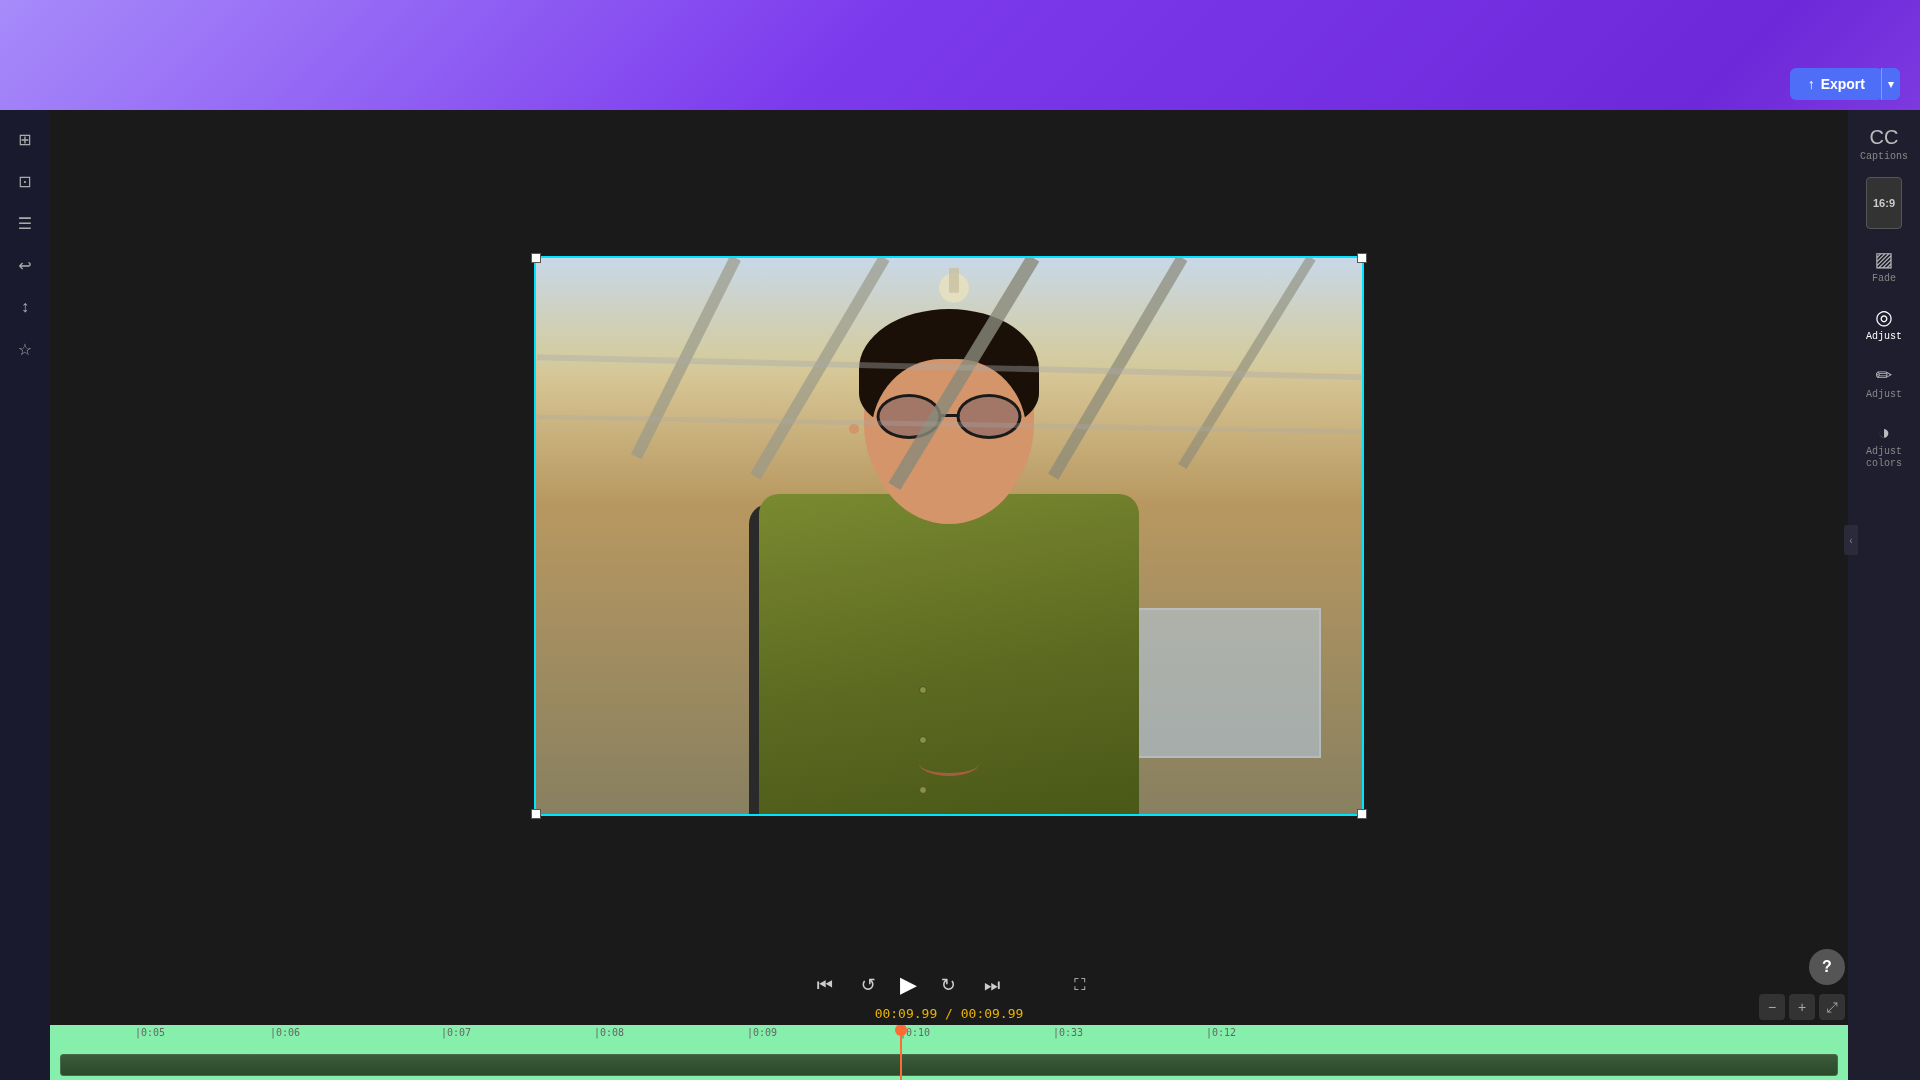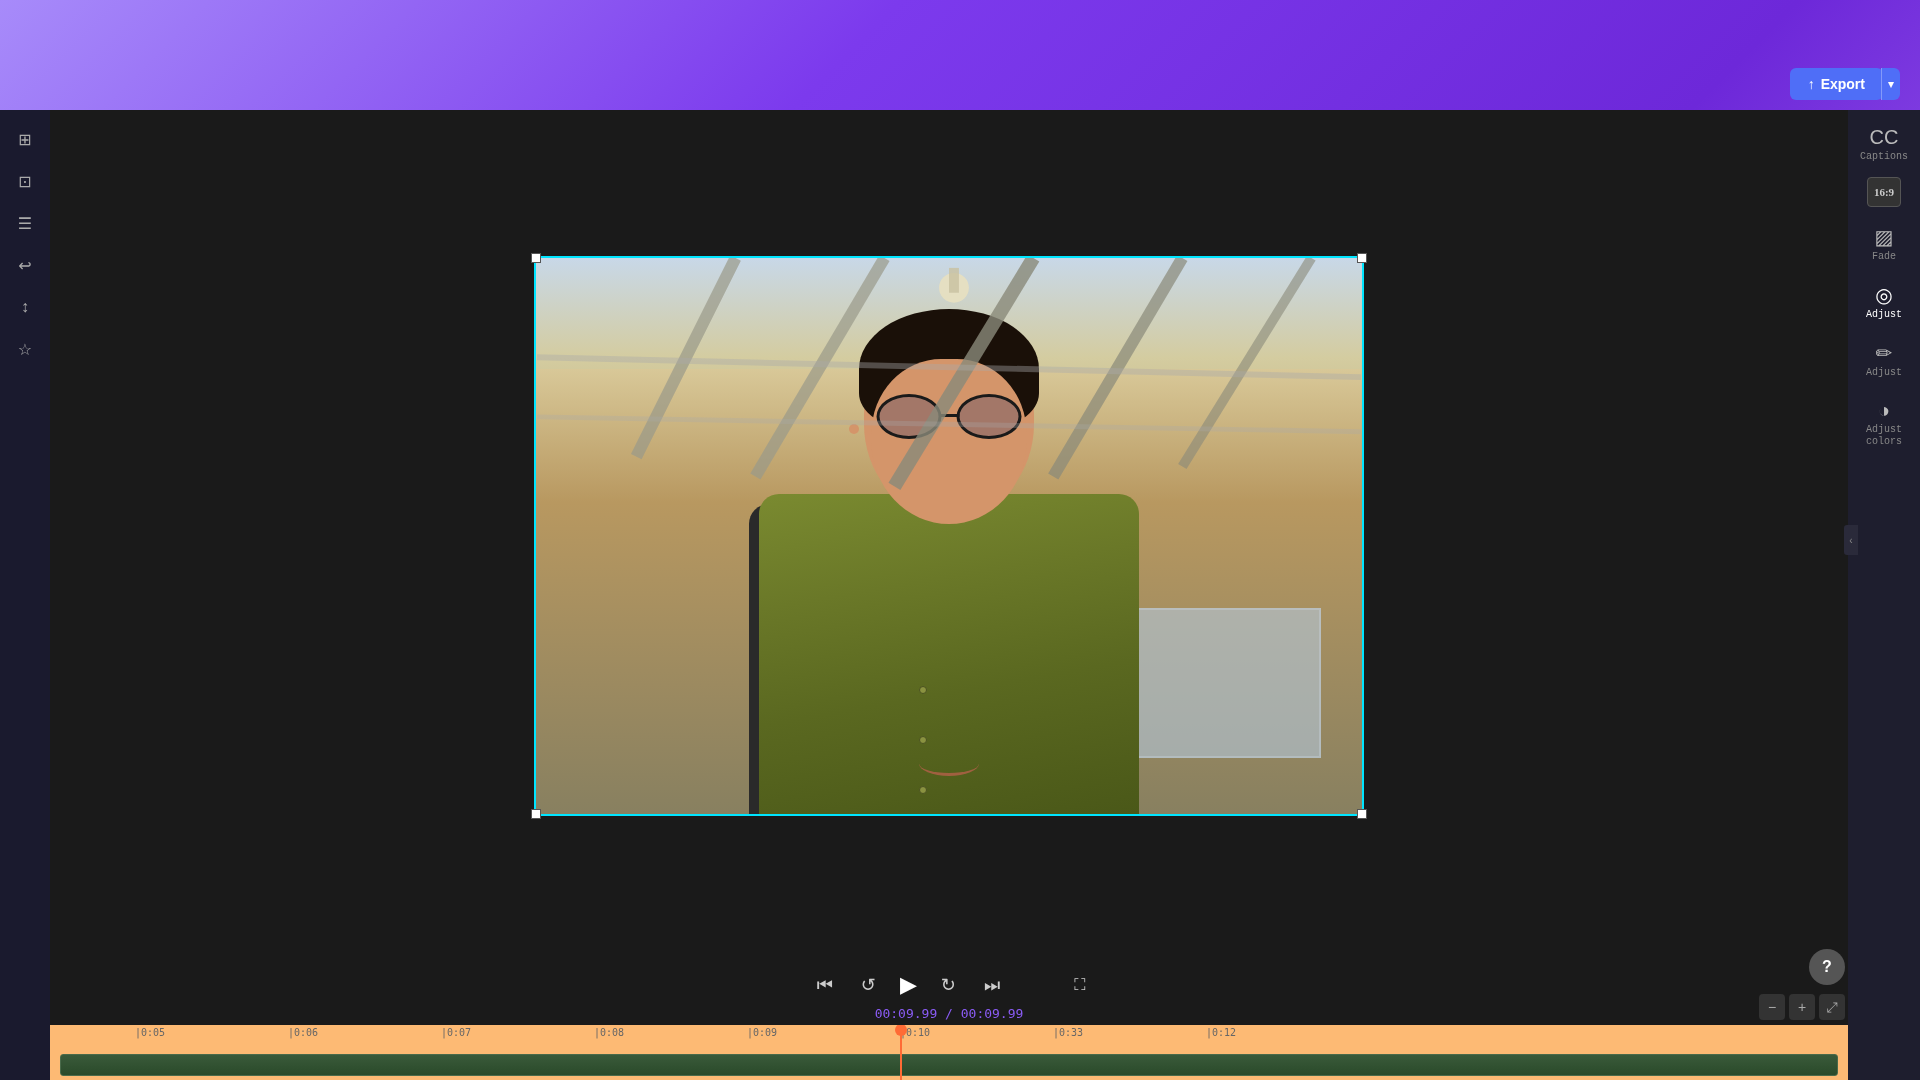--- a/index.html
+++ b/index.html
@@ -314,30 +314,30 @@
     #fullscreen-btn {
       margin-left: 60px;
       background: transparent;
       border: none;
       color: #ccc;
       cursor: pointer;
       font-size: 16px;
     }
 
     #timecode {
-      color: #8b5cf6;
+      color: #eab308;
       font-size: 13px;
       font-family: monospace;
       text-align: right;
     }
 
     
     #timeline-area {
       height: 55px;
-      background: #fdba74;
+      background: #86efac;
       display: flex;
       align-items: center;
       padding: 0 15px;
       position: relative;
       overflow: hidden;
     }
 
     #playhead {
       position: absolute;
       width: 2px;
@@ -402,24 +402,23 @@
     }
     .right-tool.active .icon { color: #fff; }
     .right-tool.active .label { color: #fff; }
 
     #aspect-ratio-badge {
       background: #333;
       color: #ccc;
       font-size: 11px;
       border: 1px solid #555;
       border-radius: 4px;
-      padding: 8px 6px;
+      padding: 19px 6px;
       font-weight: 600;
       margin-bottom: 4px;
-      font-family: Liberation Serif, serif;
     }
 
     
     #help-btn {
       position: absolute;
       bottom: 95px;
       right: 75px;
       width: 36px;
       height: 36px;
       background: #555;
@@ -614,21 +613,21 @@
         <button id="fullscreen-btn" style="margin-left:50px;">
           <span>⛶</span>
         </button>
       </div>
       <div id="timecode">00:09.99 / 00:09.99</div>
     </div>
 
     <div id="timeline-area">
 
       <span class="time-label" style="left: 85px;">|0:05</span>
-      <span class="time-label" style="left: 238px;">|0:06</span>
+      <span class="time-label" style="left: 220px;">|0:06</span>
       <span class="time-label" style="left: 391px;">|0:07</span>
       <span class="time-label" style="left: 544px;">|0:08</span>
       <span class="time-label" style="left: 697px;">|0:09</span>
       <span class="time-label" style="left: 850px;">|0:10</span>
       <span class="time-label" style="left: 1003px;">|0:33</span>
       <span class="time-label" style="left: 1156px;">|0:12</span>
 
       <div class="timeline-clip" style="left: 10px; right: 10px;">
       </div>
 

